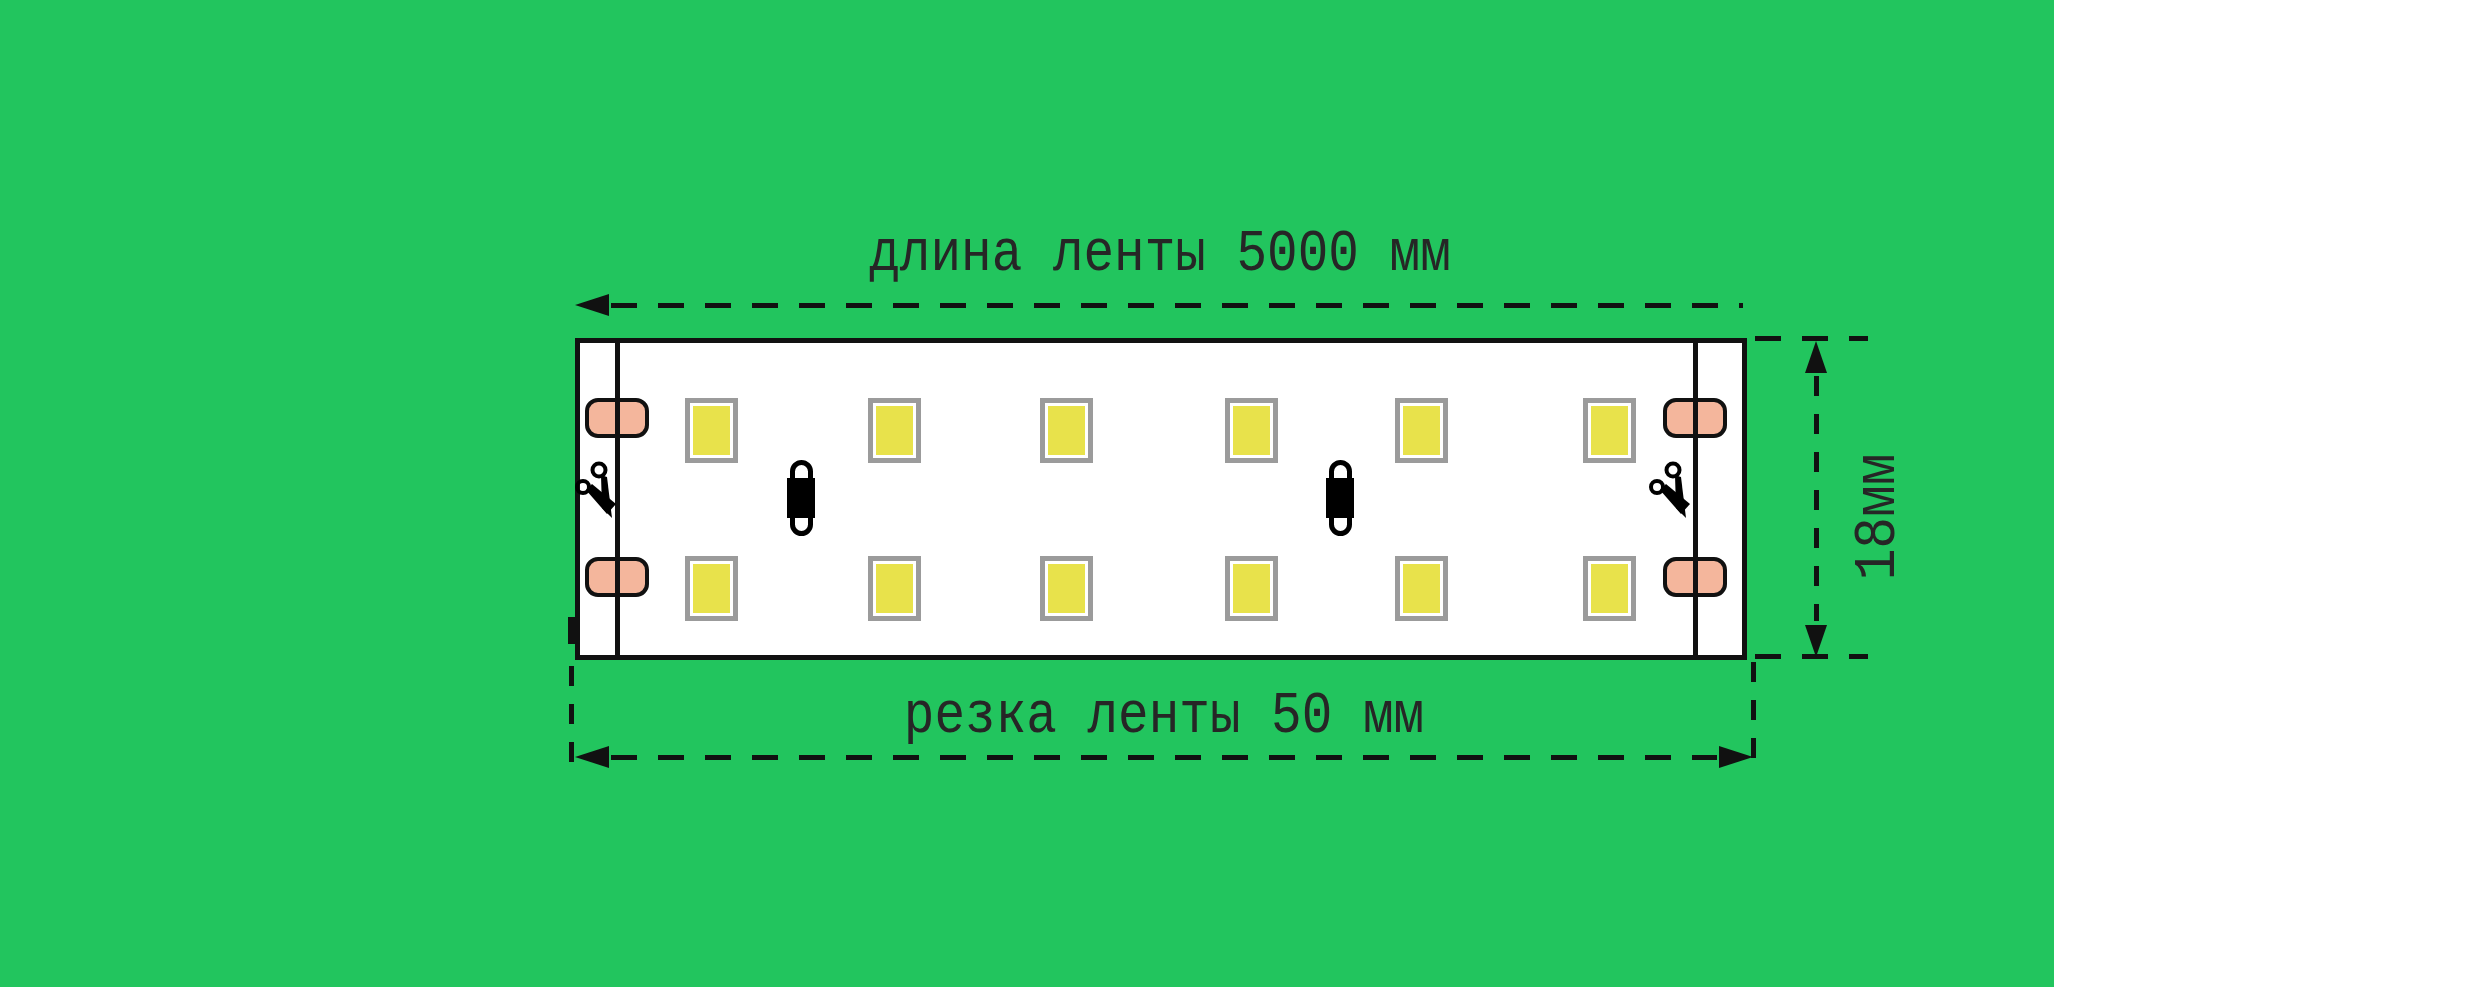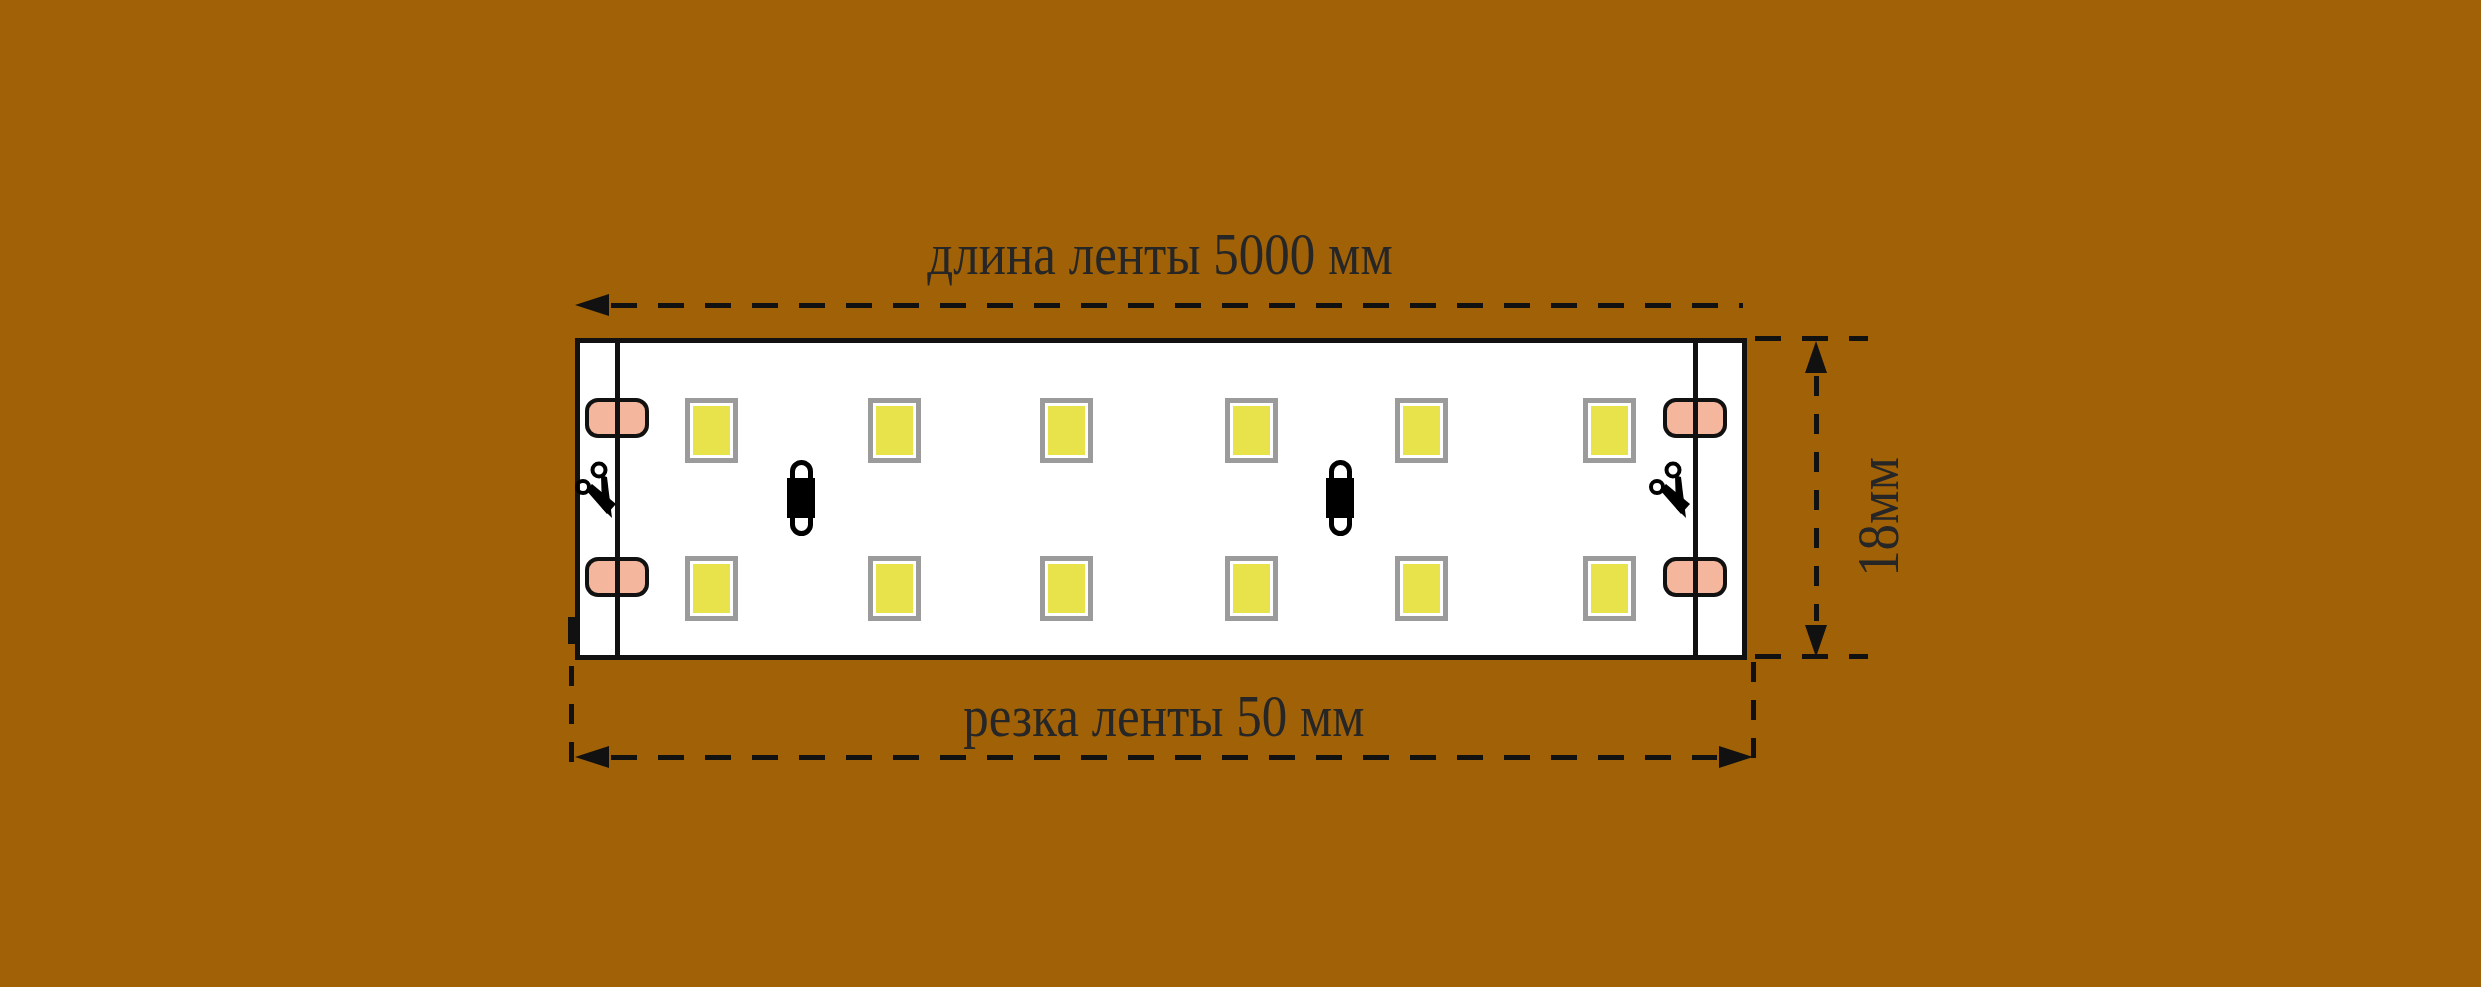--- a/index.html
+++ b/index.html
@@ -1,20 +1,20 @@
 <!DOCTYPE html>
 <html><head>
 <meta charset="utf-8">
 <style>
   html,body{margin:0;padding:0;background:#fff;}
   .canvas{
     position:relative;
-    width:2481px;height:987px;
-    background:#a16207;
-    font-family:Liberation Serif, serif;
+    width:2054px;height:987px;
+    background:#22c55e;
+    font-family:Liberation Mono, monospace;
     color:#262626;
     overflow:hidden;
   }
   .abs{position:absolute;}
   
   .dim-label{
     position:absolute;
     font-size:60px;
     font-weight:400;
     color:#262626;

